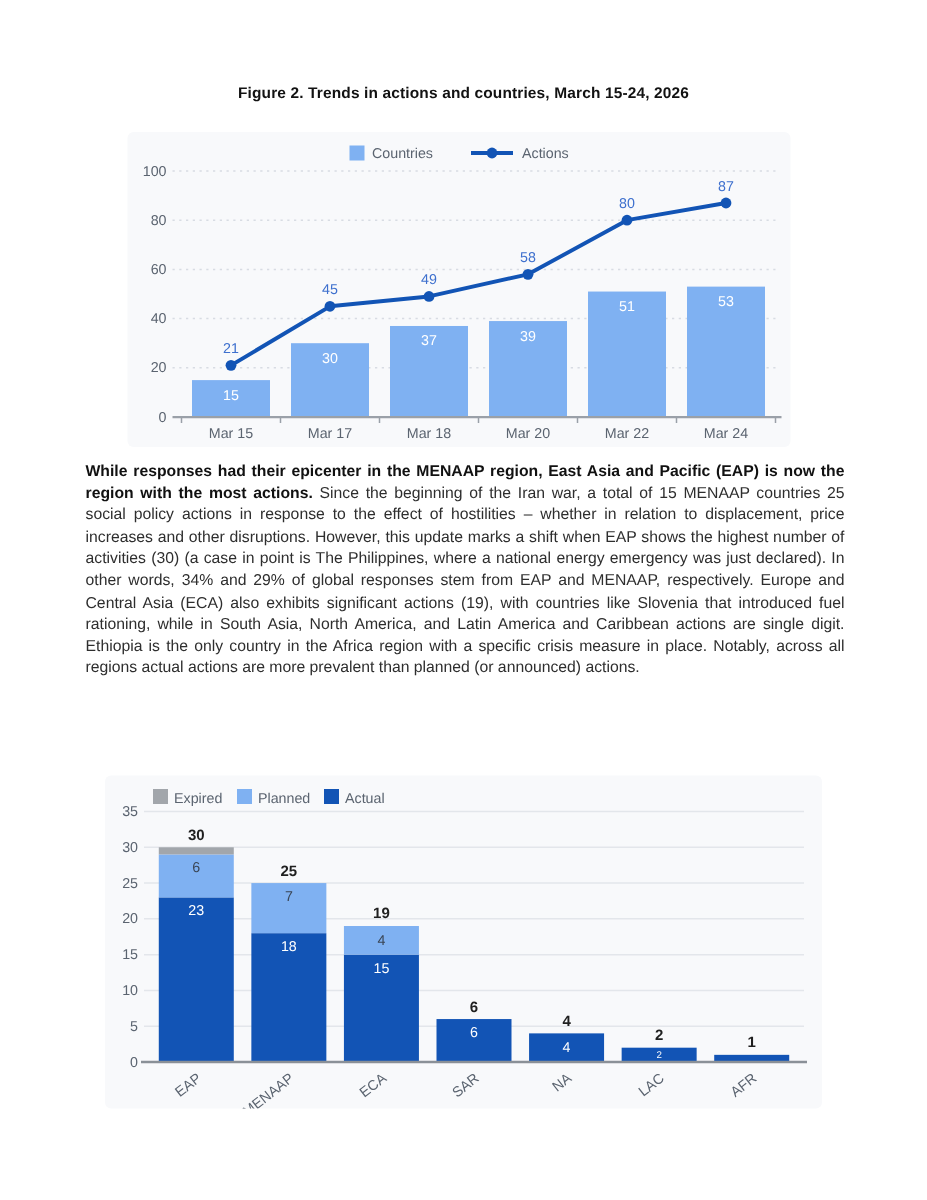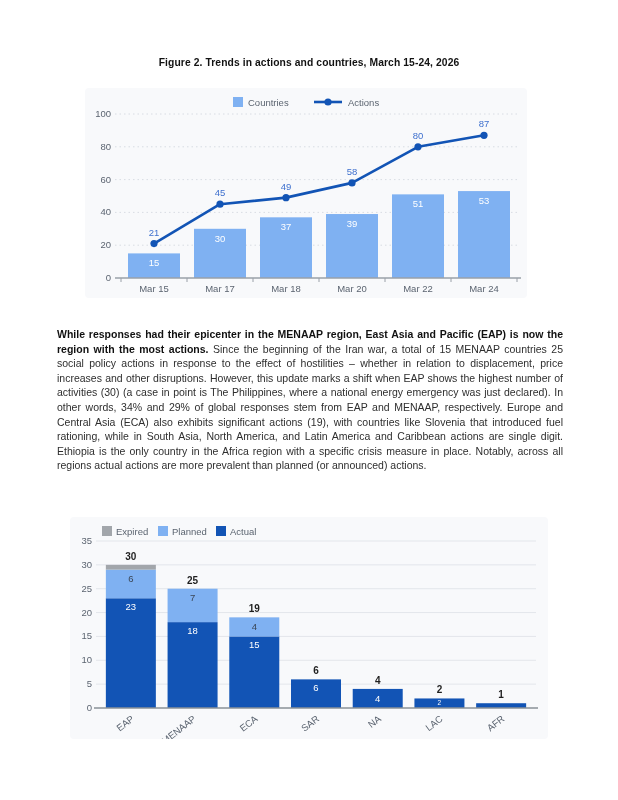--- a/index.html
+++ b/index.html
@@ -5,21 +5,21 @@
   * { margin:0; padding:0; box-sizing:border-box; }
   html,body { background:#ffffff; }
   body { width:618px; height:800px; position:relative; font-family:"Liberation Sans", sans-serif; }
   .page { position:absolute; left:0; top:0; width:618px; height:800px; background:#ffffff; overflow:hidden; }
   .fig-title { position:absolute; left:0; width:618px; text-align:center; font-size:10.3px; font-weight:bold; color:#121212; letter-spacing:0.1px; }
   #fig2-title { top:57px; }
   #fig3-title { top:492px; }
   .chart-card { position:absolute; background:#F8F9FB; border-radius:4px; }
   #chart1 { left:85px; top:88px; width:442px; height:210px; }
   #chart2 { left:70px; top:517px; width:478px; height:222px; }
-  .body-text { position:absolute; left:57px; top:307px; width:506px; font-size:10.5px; line-height:14.6px; color:#2e2e2e; text-align:justify;margin-top:20px; }
+  .body-text { position:absolute; left:57px; top:307px; width:506px; font-size:10.5px; line-height:14.6px; color:#2e2e2e; text-align:justify; }
   .body-text strong { color:#111; }
   svg text { font-family:"Liberation Sans", sans-serif; }
   .tick   { font-size:9.5px; fill:#5B6470; }
   .barlab { font-size:9.5px; fill:#ffffff; }
   .linelab{ font-size:9.5px; fill:#3E70CE; }
   .total  { font-size:10px; font-weight:bold; fill:#1f1f1f; }
 </style>
 </head>
 <body>
 

